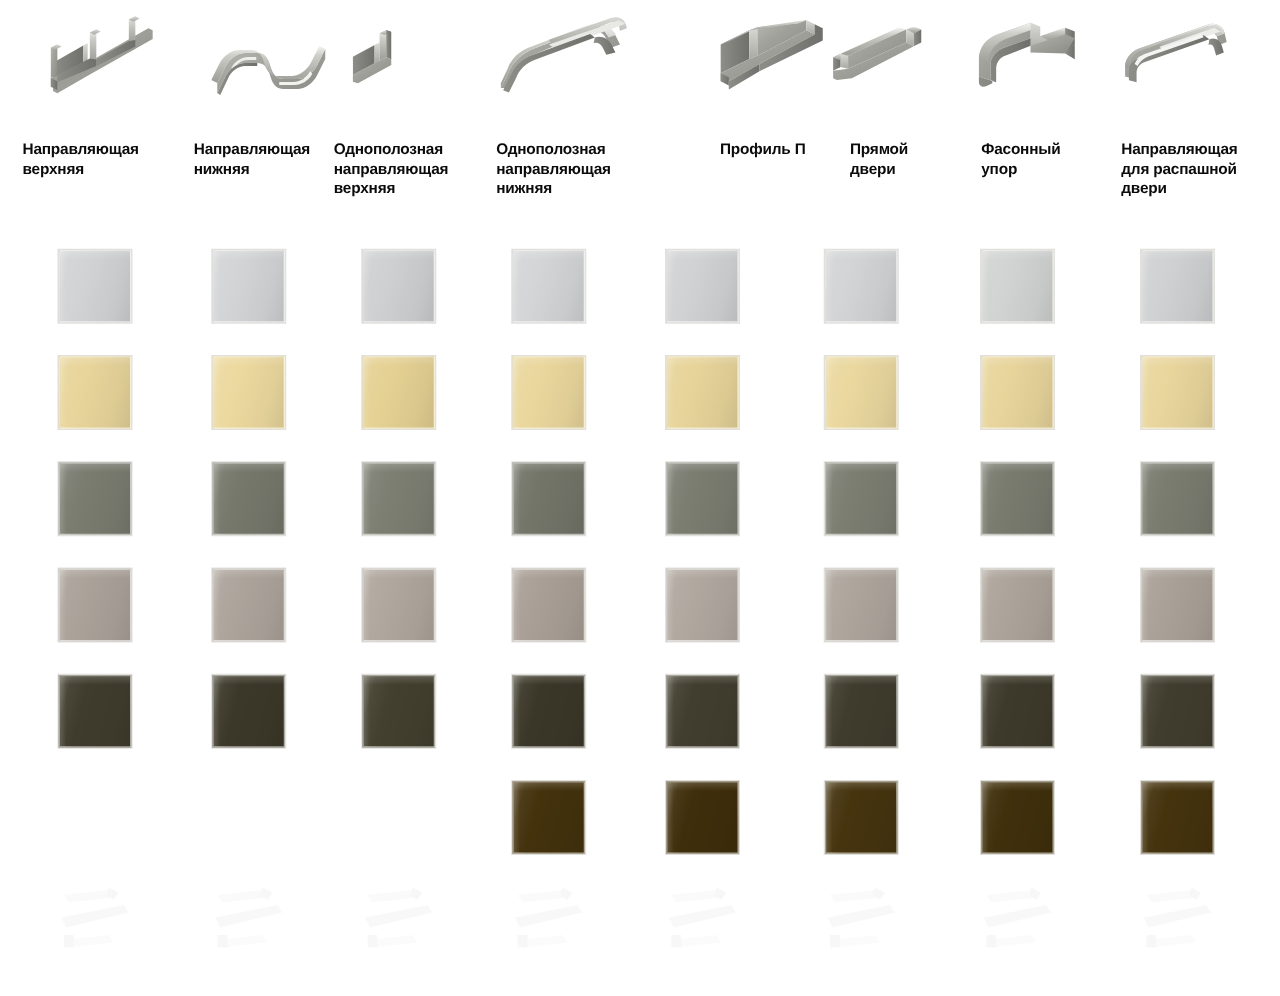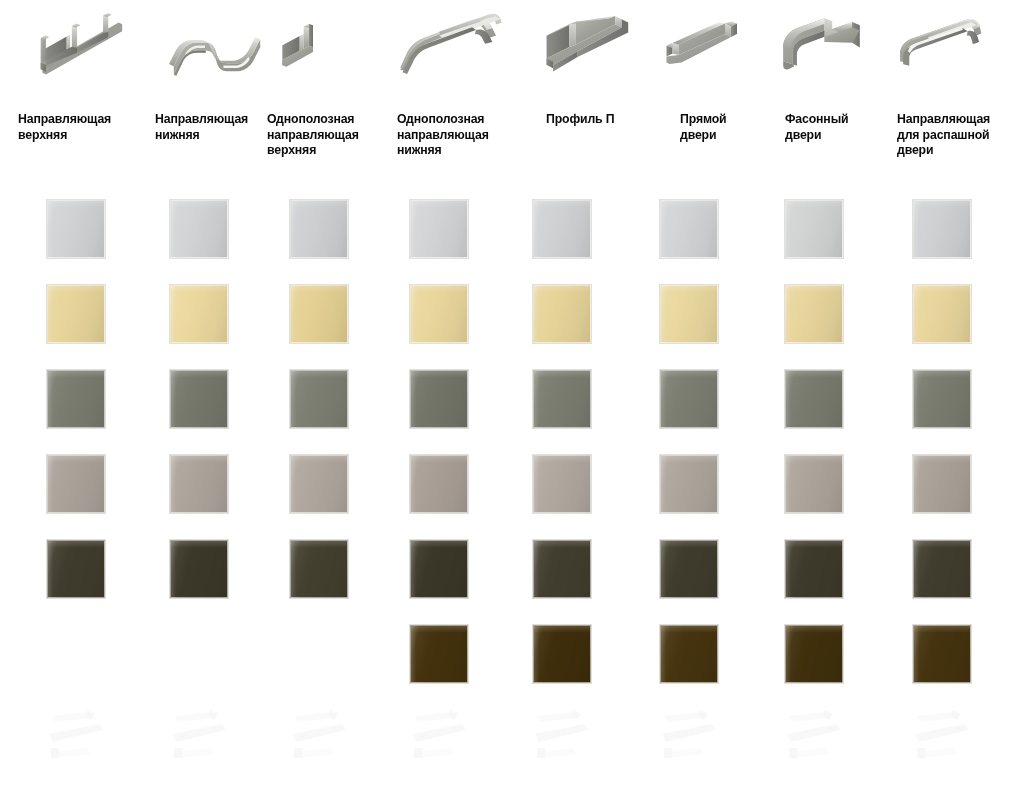--- a/index.html
+++ b/index.html
@@ -233,21 +233,21 @@
           <path d="M46,24 L100,5 C106,3 111,5 113,10 L114,14 L108,16 L107,12 C106,9 103,8 100,9 L48,28 Z" fill="url(#profilesinglerailbottomicone)"></path>
           <path d="M46,28 L107,7 L113,10 L52,32 Z" fill="#e8e8e4"></path>
           <path d="M6,68 L12,56 C16,47 23,40 32,37 L82,19 L86,22 L35,41 C26,44 20,50 17,58 L11,70 Z" fill="url(#profilesinglerailbottomicons)"></path>
           <path d="M86,22 C92,20 98,23 101,29 L104,35 L96,37 L93,31 C91,27 88,26 85,27 Z" fill="url(#profilesinglerailbottomicons)"></path>
         </svg>
       </div>
       <div class="profile-label">Однополозная
 направляющая
 нижняя</div>
     </div>
-    <div class="profile-cell" style="left: 546px; width: 112px; text-decoration: underline;">
+    <div class="profile-cell" style="left: 576px; width: 112px; text-decoration: underline;">
       <div class="profile-art" style="left: -6px; width: 98px;">
         <svg viewBox="0 0 120 92" preserveAspectRatio="xMidYMid meet">
           <defs>
             <linearGradient id="profileuchannelicont" x1="0" y1="0" x2="0" y2="1">
               <stop offset="0" stop-color="#f2f2f0"></stop>
               <stop offset="0.25" stop-color="#cfcfca"></stop>
               <stop offset="0.6" stop-color="#b6b6b0"></stop>
               <stop offset="1" stop-color="#9d9d97"></stop>
             </linearGradient>
             <linearGradient id="profileuchanneliconf" x1="0" y1="0" x2="1" y2="1">
@@ -344,21 +344,21 @@
           <path d="M8,40 C8,28 16,18 28,14 L62,2 L72,6 L38,18 C26,22 18,31 18,42 L18,46 Z" fill="url(#shapedstopicont)"></path>
           <polygon points="62,2 72,6 72,16 98,7 98,20 62,33 62,18" fill="url(#shapedstopicone)"></polygon>
           <polygon points="72,16 98,7 108,11 82,21" fill="url(#shapedstopicont)"></polygon>
           <polygon points="98,7 108,11 108,26 98,22" fill="url(#shapedstopicons)"></polygon>
           <polygon points="98,20 108,26 108,40 98,34" fill="url(#shapedstopicons)"></polygon>
           <path d="M8,58 L8,64 C8,68 12,70 16,68 L22,65 L22,62 L20,62 L20,46 C20,38 26,31 34,28 L62,18 L62,26 L36,36 C30,38 26,43 26,50 L26,64 Z" fill="url(#shapedstopicons)"></path>
           <polygon points="62,26 98,14 108,18 98,34 62,33" fill="url(#shapedstopiconf)"></polygon>
         </svg>
       </div>
       <div class="profile-label">Фасонный
-двери</div>
+упор</div>
     </div>
     <div class="profile-cell" style="left: 897px; width: 122px;">
       <div class="profile-art" style="left: 0px; width: 92px;">
         <svg viewBox="0 0 120 92" preserveAspectRatio="xMidYMid meet">
           <defs>
             <linearGradient id="swingdoorrailicont" x1="0" y1="0" x2="0" y2="1">
               <stop offset="0" stop-color="#f2f2f0"></stop>
               <stop offset="0.25" stop-color="#cfcfca"></stop>
               <stop offset="0.6" stop-color="#b6b6b0"></stop>
               <stop offset="1" stop-color="#9d9d97"></stop>

